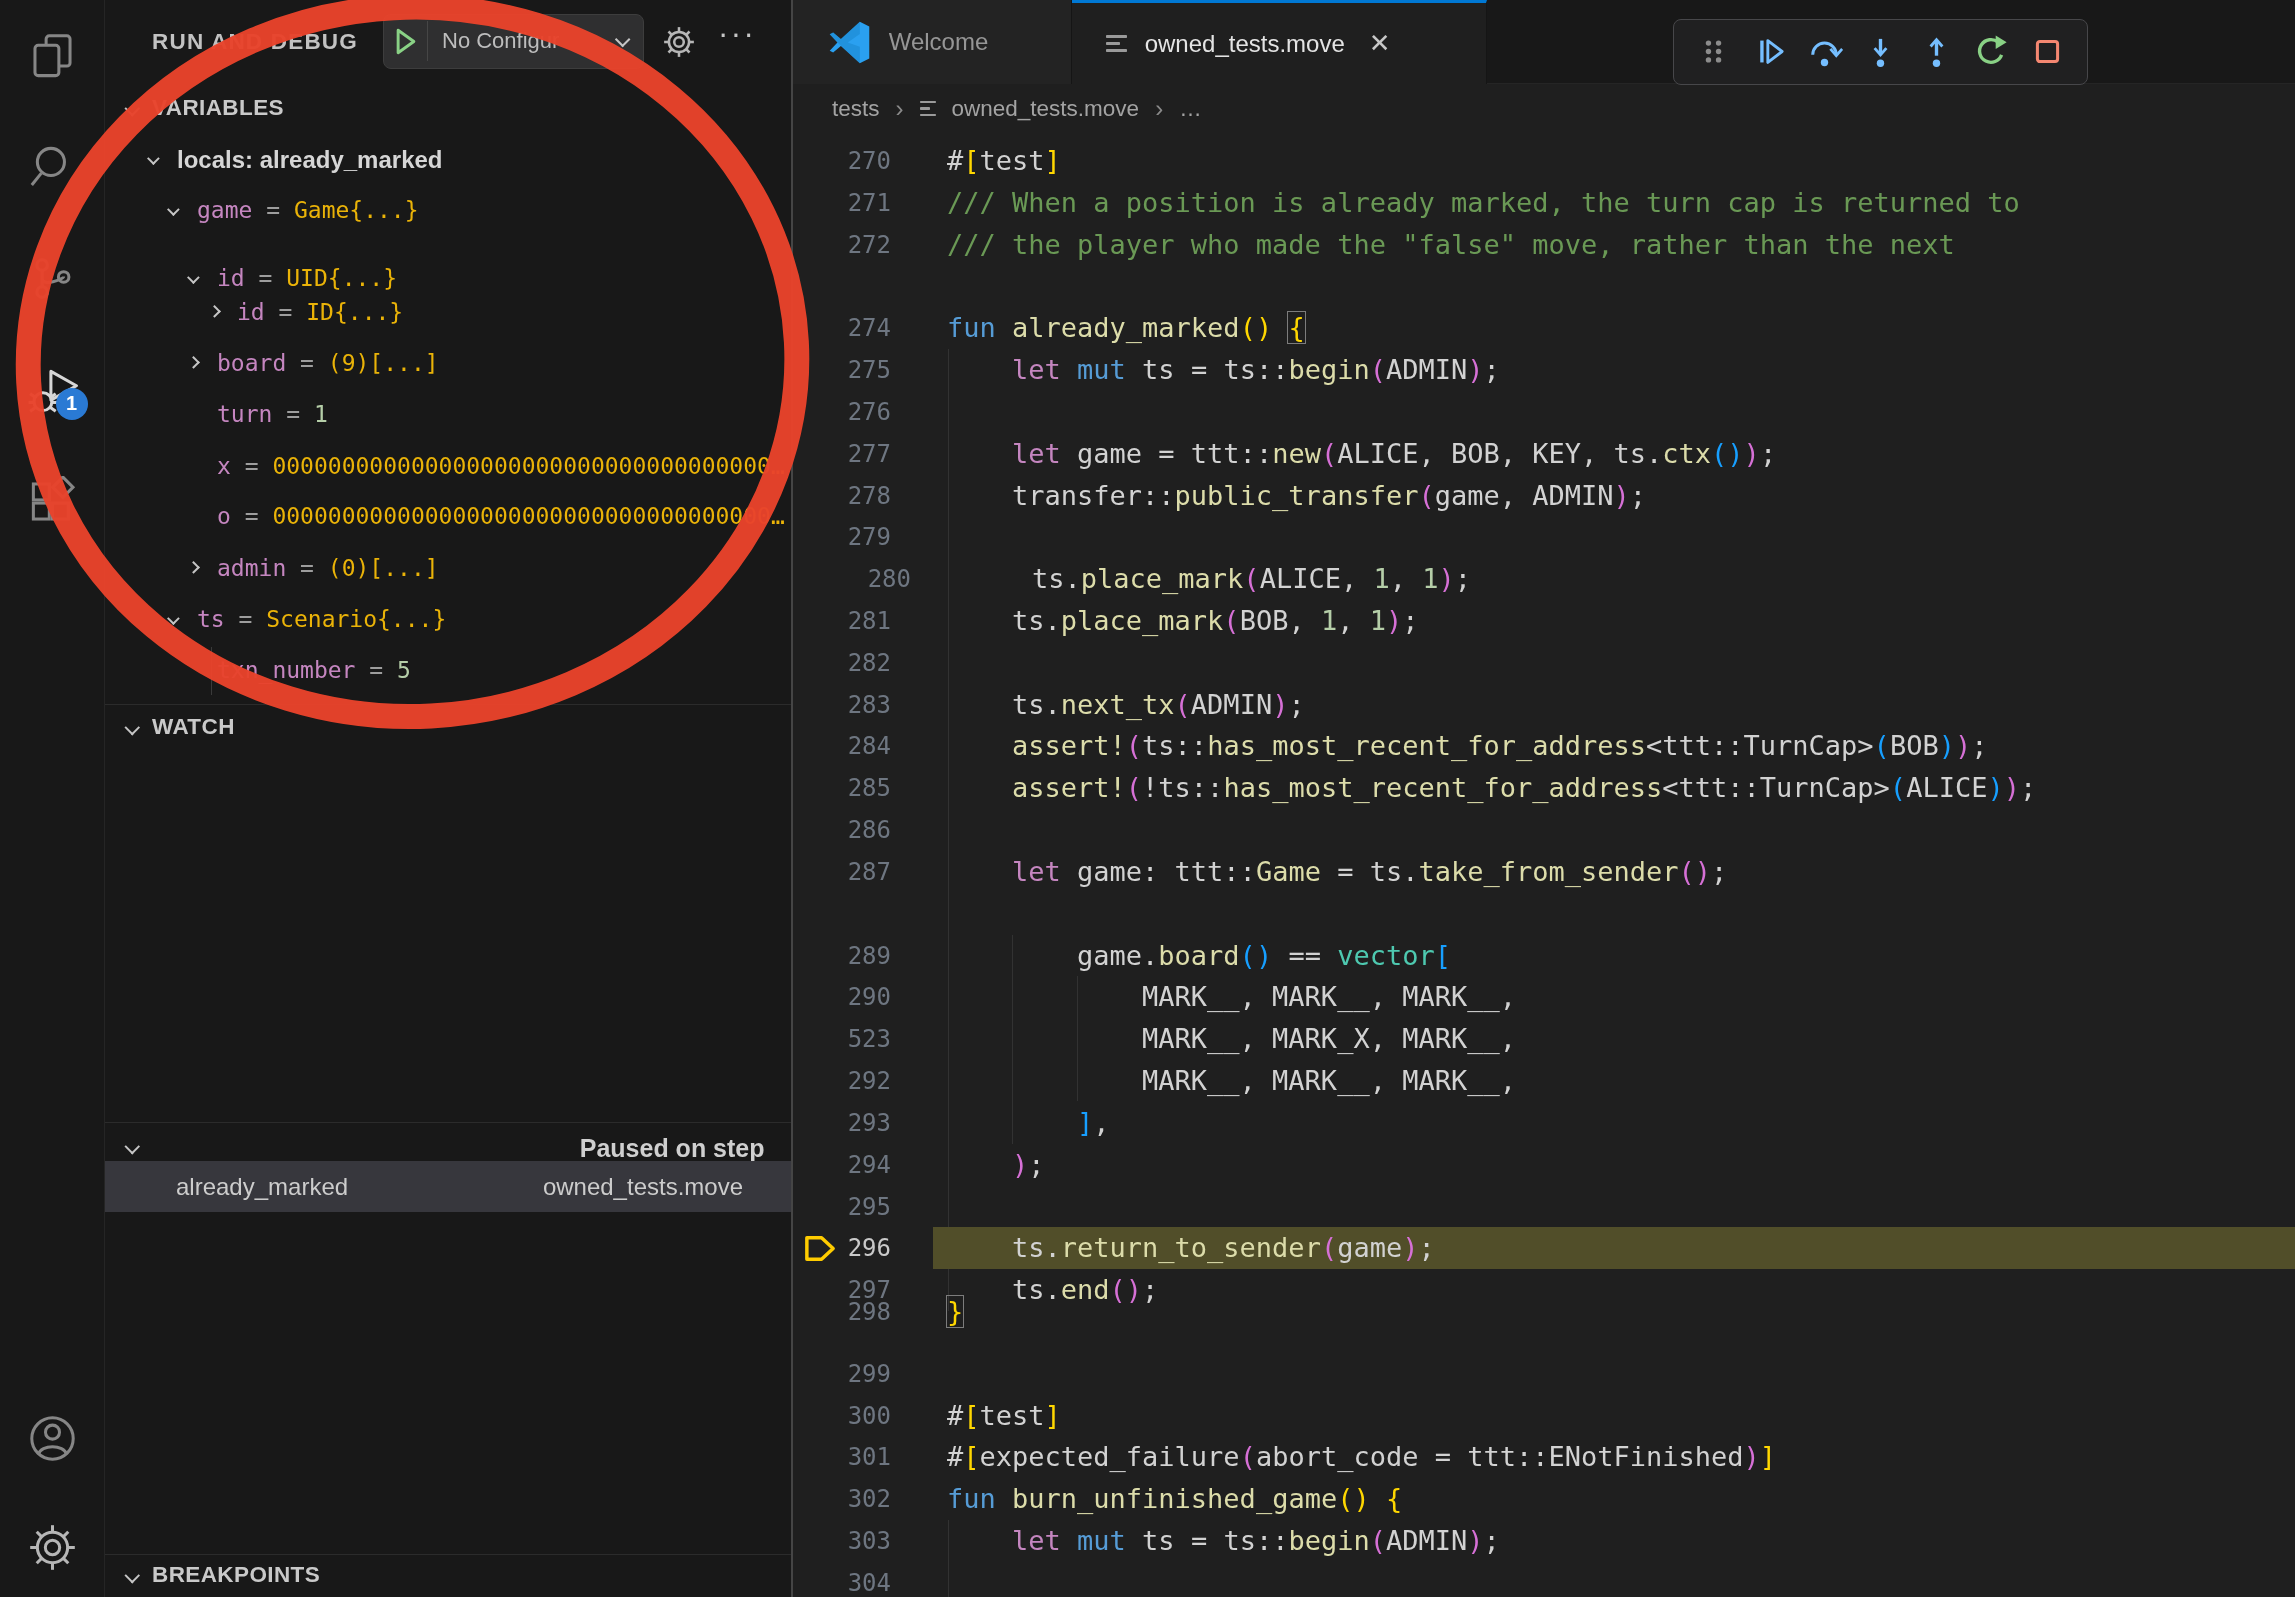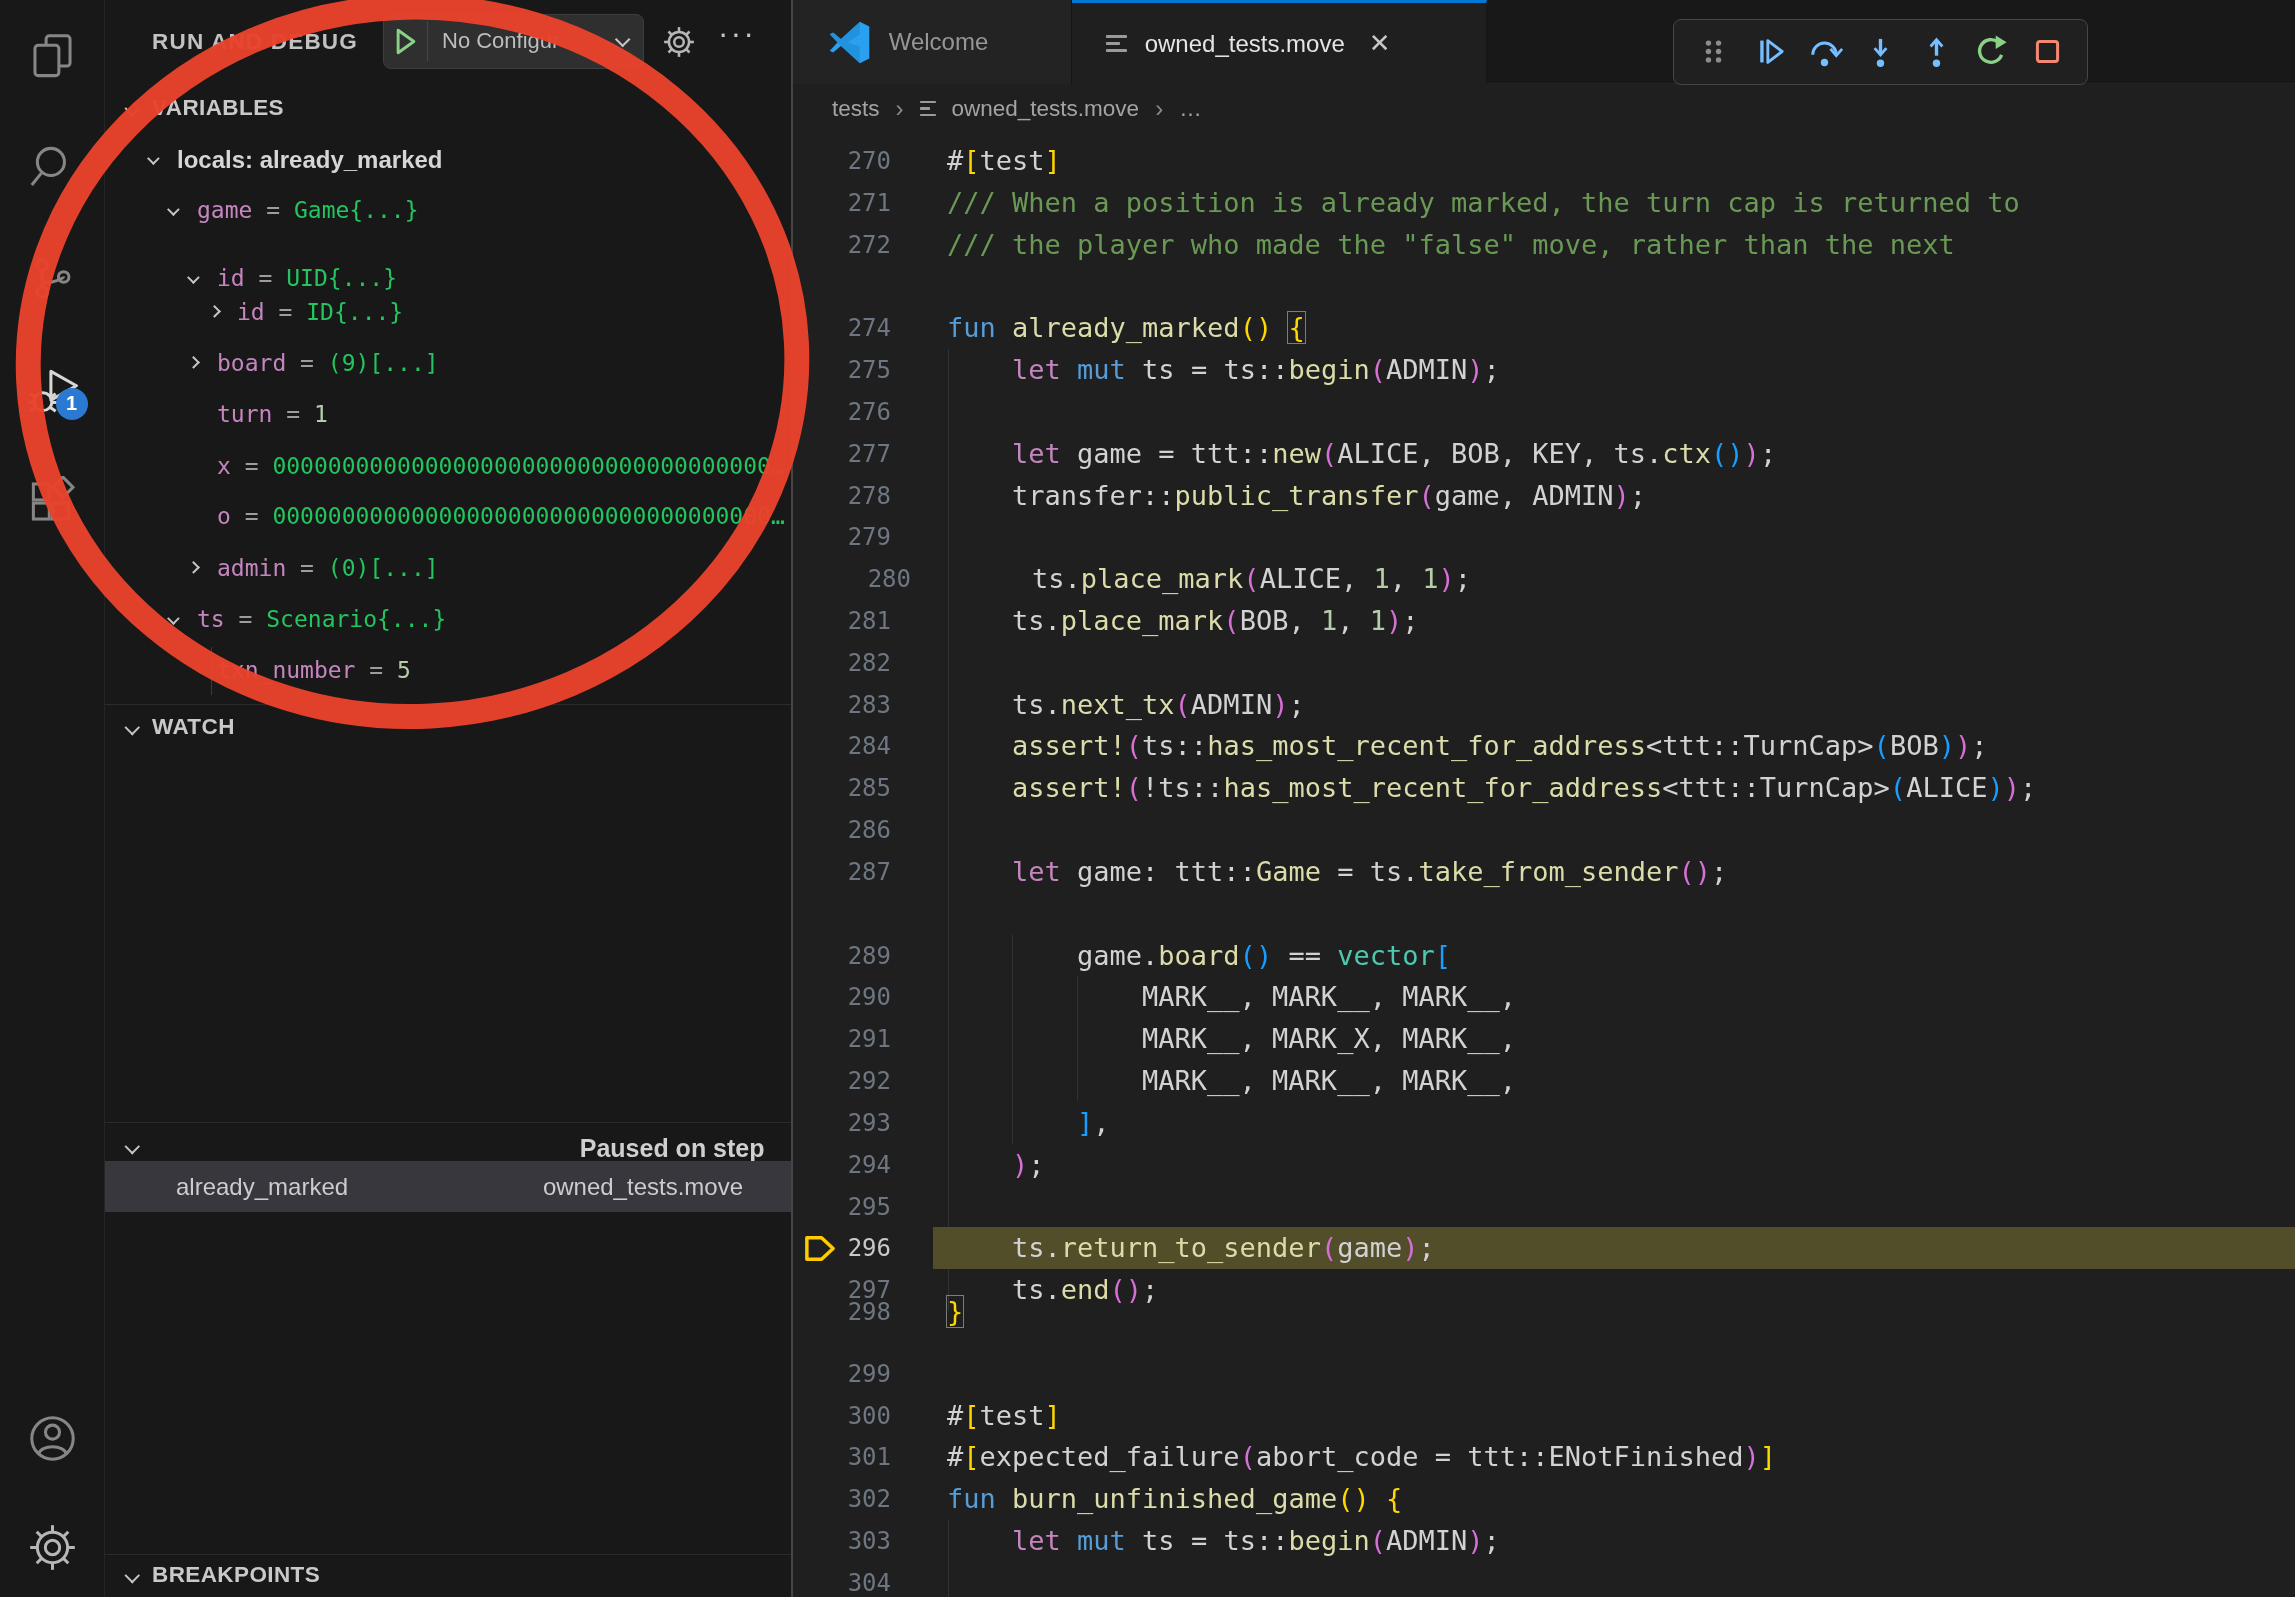--- a/index.html
+++ b/index.html
@@ -42,21 +42,21 @@
   .divider { position:absolute; left:0; width:100%; height:0.8px; background:#2b2b2b; }
 
   
   .vrow { position:absolute; left:0; width:100%; height:51px; white-space:nowrap; overflow:hidden;
           font-family:"DejaVu Sans Mono",monospace; font-size:23px; line-height:51px; padding-right:21px; }
   .vrow .chev { position:absolute; top:20px; width:8.8px; height:8.8px;
                 border-right:2px solid #c5c5c5; border-bottom:2px solid #c5c5c5; }
   .chev-down { transform:rotate(45deg); }
   .chev-right { transform:rotate(-45deg); }
   .scope { font-family:"Liberation Sans","DejaVu Sans",sans-serif; font-weight:bold; font-size:24px; color:#d6d6d6; }
-  .vn { color:#c586c0; } .ve { color:#9d9d9d; } .vv { color:#22c55e; } .vnum { color:#b5cea8; }
+  .vn { color:#c586c0; } .ve { color:#9d9d9d; } .vv { color:#eab308; } .vnum { color:#b5cea8; }
   #ts-guide { position:absolute; left:106px; top:647px; width:0.8px; height:48px; background:#3a3a3a; }
 
   
   #cs-status { position:absolute; right:26.5px; top:1134px; font-size:25px; font-weight:bold; color:#cfcfcf; }
   #cs-row { position:absolute; left:0; top:1161px; width:100%; height:51px; background:#37373d;
             font-size:24px; color:#cccccc; line-height:51px; }
   #cs-fn { position:absolute; left:71px; }
   #cs-file { position:absolute; right:48px; }
 
   
@@ -396,21 +396,21 @@
       </div>
       <div class="cl" style="top: 935px;">
         <div class="lnum">289</div>
         <div class="ltext"><span class="tok-w">        game.</span><span class="tok-fn">board</span><span class="tok-b3">(</span><span class="tok-b3">)</span><span class="tok-w"> == </span><span class="tok-ty">vector</span><span class="tok-b3">[</span></div>
       </div>
       <div class="cl" style="top: 976px;">
         <div class="lnum">290</div>
         <div class="ltext"><span class="tok-w">            MARK__, MARK__, MARK__,</span></div>
       </div>
       <div class="cl" style="top: 1018px;">
-        <div class="lnum">291</div>
+        <div class="lnum">523</div>
         <div class="ltext"><span class="tok-w">            MARK__, MARK_X, MARK__,</span></div>
       </div>
       <div class="cl" style="top: 1060px;">
         <div class="lnum">292</div>
         <div class="ltext"><span class="tok-w">            MARK__, MARK__, MARK__,</span></div>
       </div>
       <div class="cl" style="top: 1102px;">
         <div class="lnum">293</div>
         <div class="ltext"><span class="tok-w">        </span><span class="tok-b3">]</span><span class="tok-w">,</span></div>
       </div>

